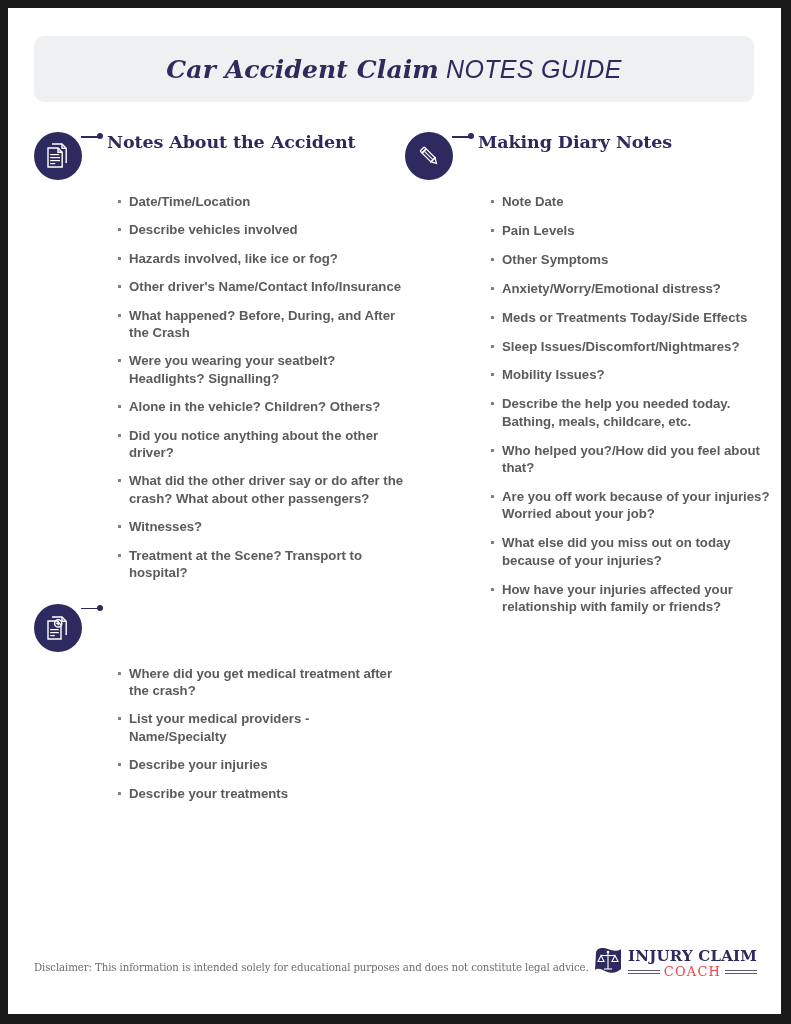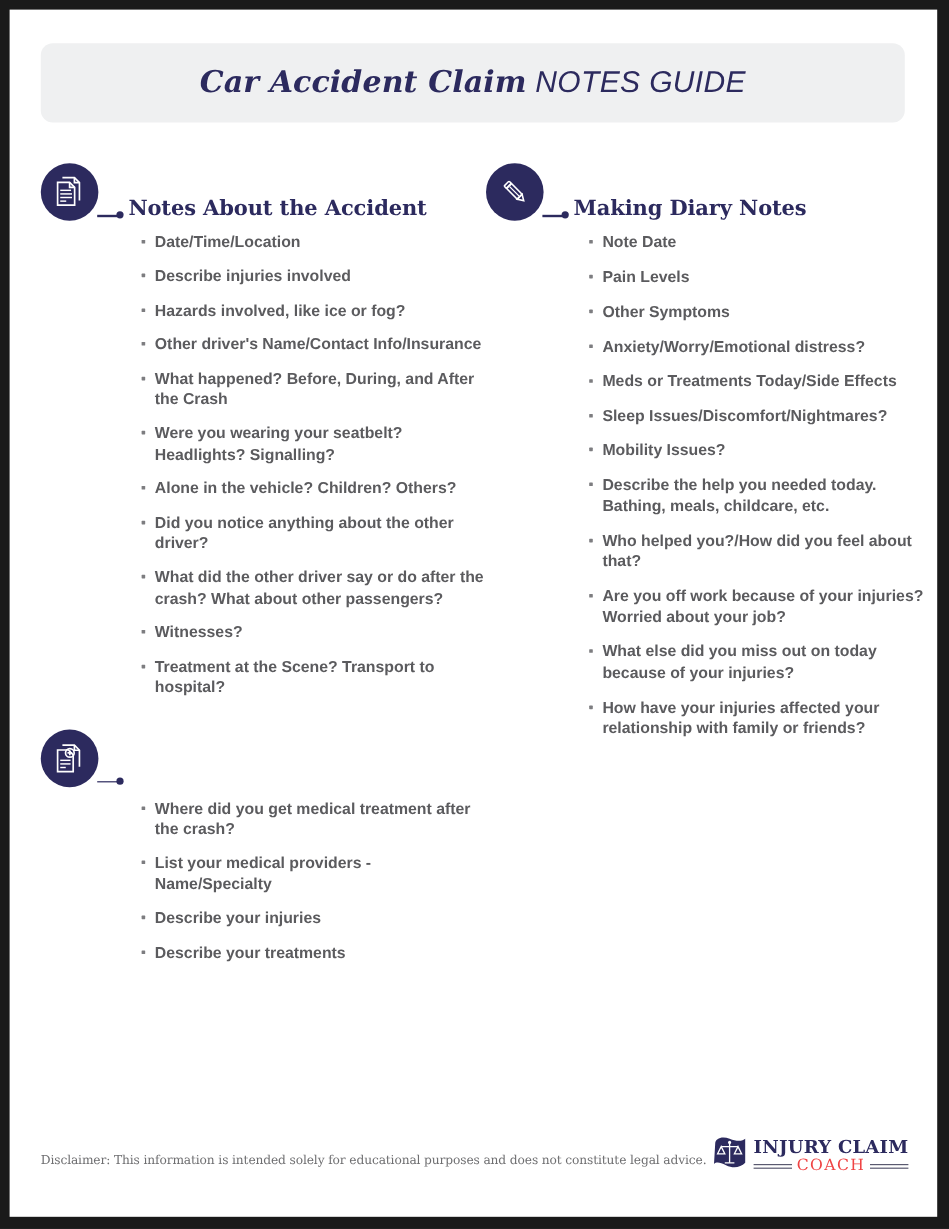--- a/index.html
+++ b/index.html
@@ -77,21 +77,21 @@
   }
   .section + .section {
     margin-top: 22px;
   }
 
   
   .sec-head {
     position: relative;
     height: 52px;
     display: flex;
-    align-items: flex-end;
+    align-items: flex-start;
   }
   .icon-circle {
     width: 48px;
     height: 48px;
     min-width: 48px;
     border-radius: 50%;
     background: #2c2a5e;
     display: flex;
     align-items: center;
     justify-content: center;
@@ -267,21 +267,21 @@
           </svg>
         </div>
         <div class="connector">
           <div class="c-line"></div>
             <div class="c-dot"></div>
         </div>
         <div class="sec-title">Notes About the Accident</div>
       </div>
       <ul class="bullets">
         <li>Date/Time/Location</li>
-        <li>Describe injuries involved</li>
+        <li>Describe vehicles involved</li>
         <li>Hazards involved, like ice or fog?</li>
         <li>Other driver's Name/Contact Info/Insurance</li>
         <li>What happened? Before, During, and After the Crash</li>
         <li>Were you wearing your seatbelt? Headlights? Signalling?</li>
         <li>Alone in the vehicle? Children? Others?</li>
         <li>Did you notice anything about the other driver?</li>
         <li>What did the other driver say or do after the crash? What about other passengers?</li>
         <li>Witnesses?</li>
         <li>Treatment at the Scene? Transport to hospital?</li>
       </ul>

